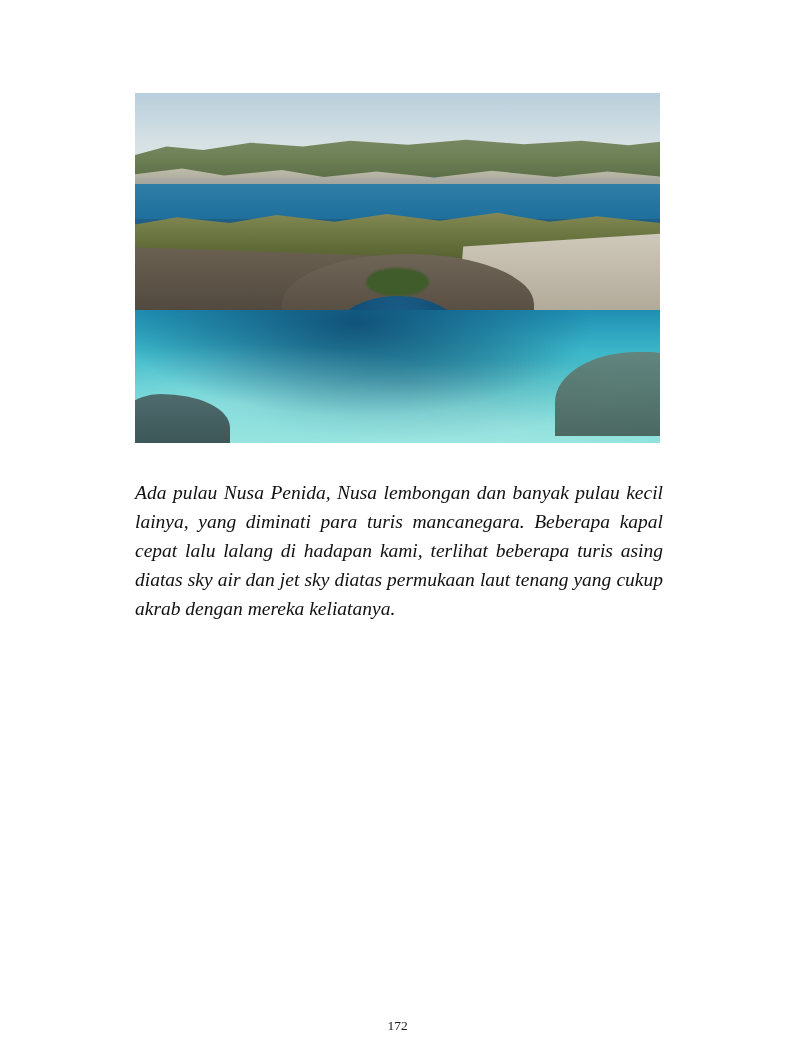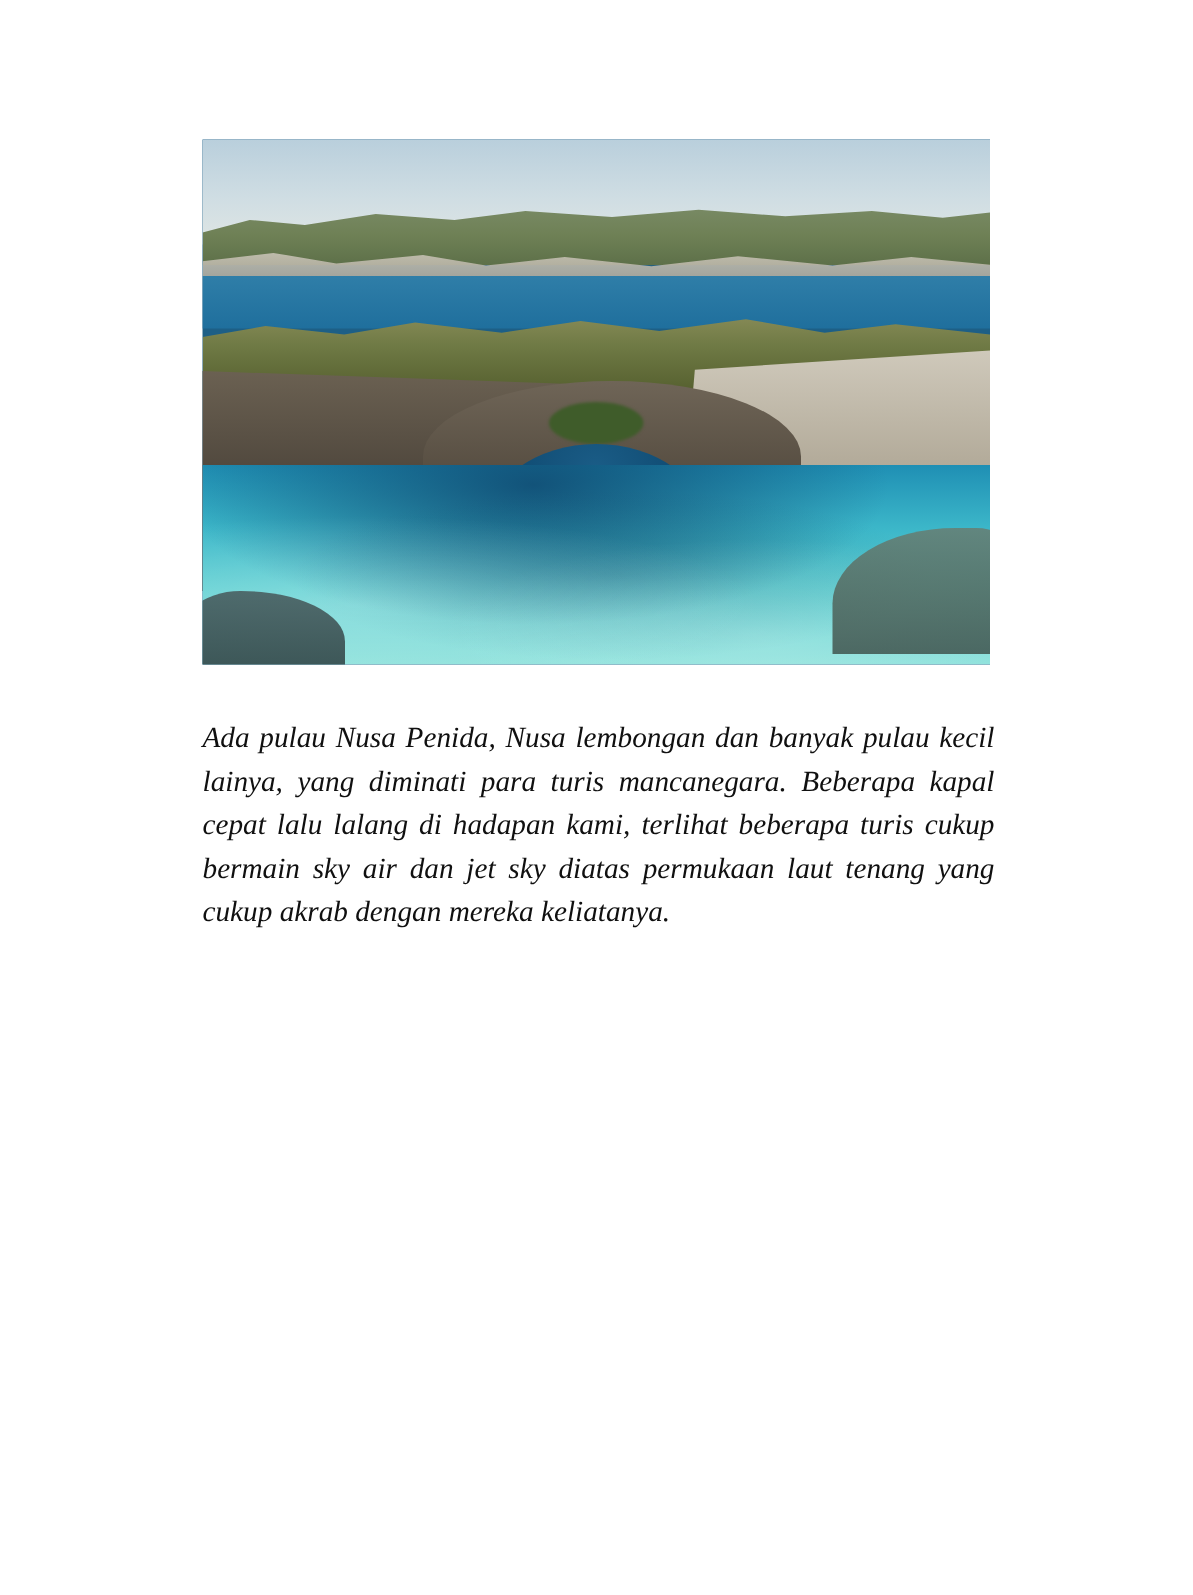--- a/index.html
+++ b/index.html
@@ -191,17 +191,18 @@
       <div class="bush"></div>
       <div class="arch-hole"></div>
       <div class="lagoon"></div>
       <div class="lagoon-shimmer"></div>
       <div class="rock-fg-left"></div>
       <div class="rock-fg-right"></div>
     </div>
   </div>
 
   <div class="body-text">
-    <p>Ada pulau Nusa Penida, Nusa lembongan dan banyak pulau kecil lainya, yang diminati para turis mancanegara. Beberapa kapal cepat lalu lalang di hadapan kami, terlihat beberapa turis cukup bermain sky air dan jet sky diatas permukaan laut tenang yang cukup akrab dengan mereka keliatanya.</p>
+    <p>Ada pulau Nusa Penida, Nusa lembongan dan banyak pulau kecil lainya, yang diminati para turis mancanegara. Beberapa kapal cepat lalu lalang di hadapan kami, terlihat beberapa turis asing diatas sky air dan jet sky diatas permukaan laut tenang yang cukup akrab dengan mereka keliatanya.</p>
   </div>
 
+  <div class="page-number">172</div>
 
 </div>
 
 </body></html>

